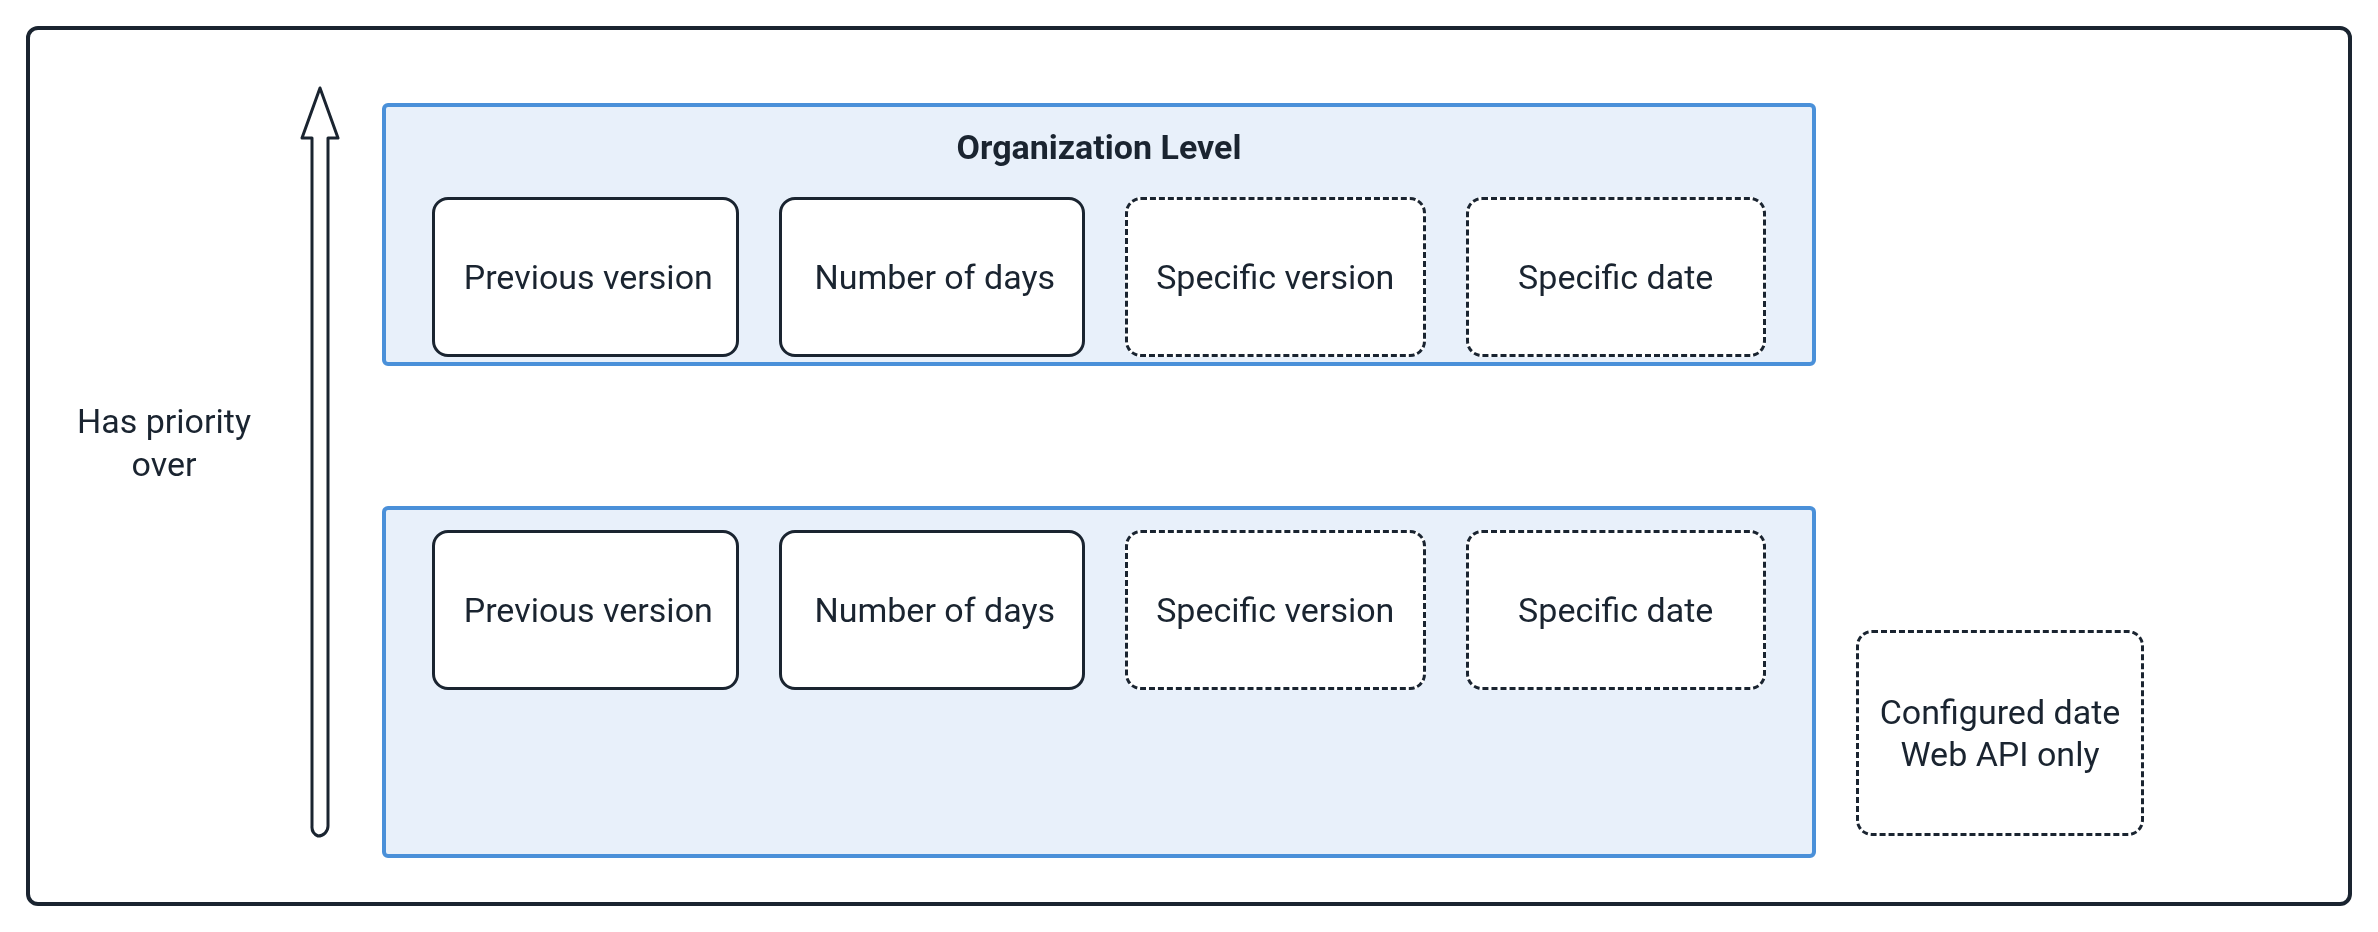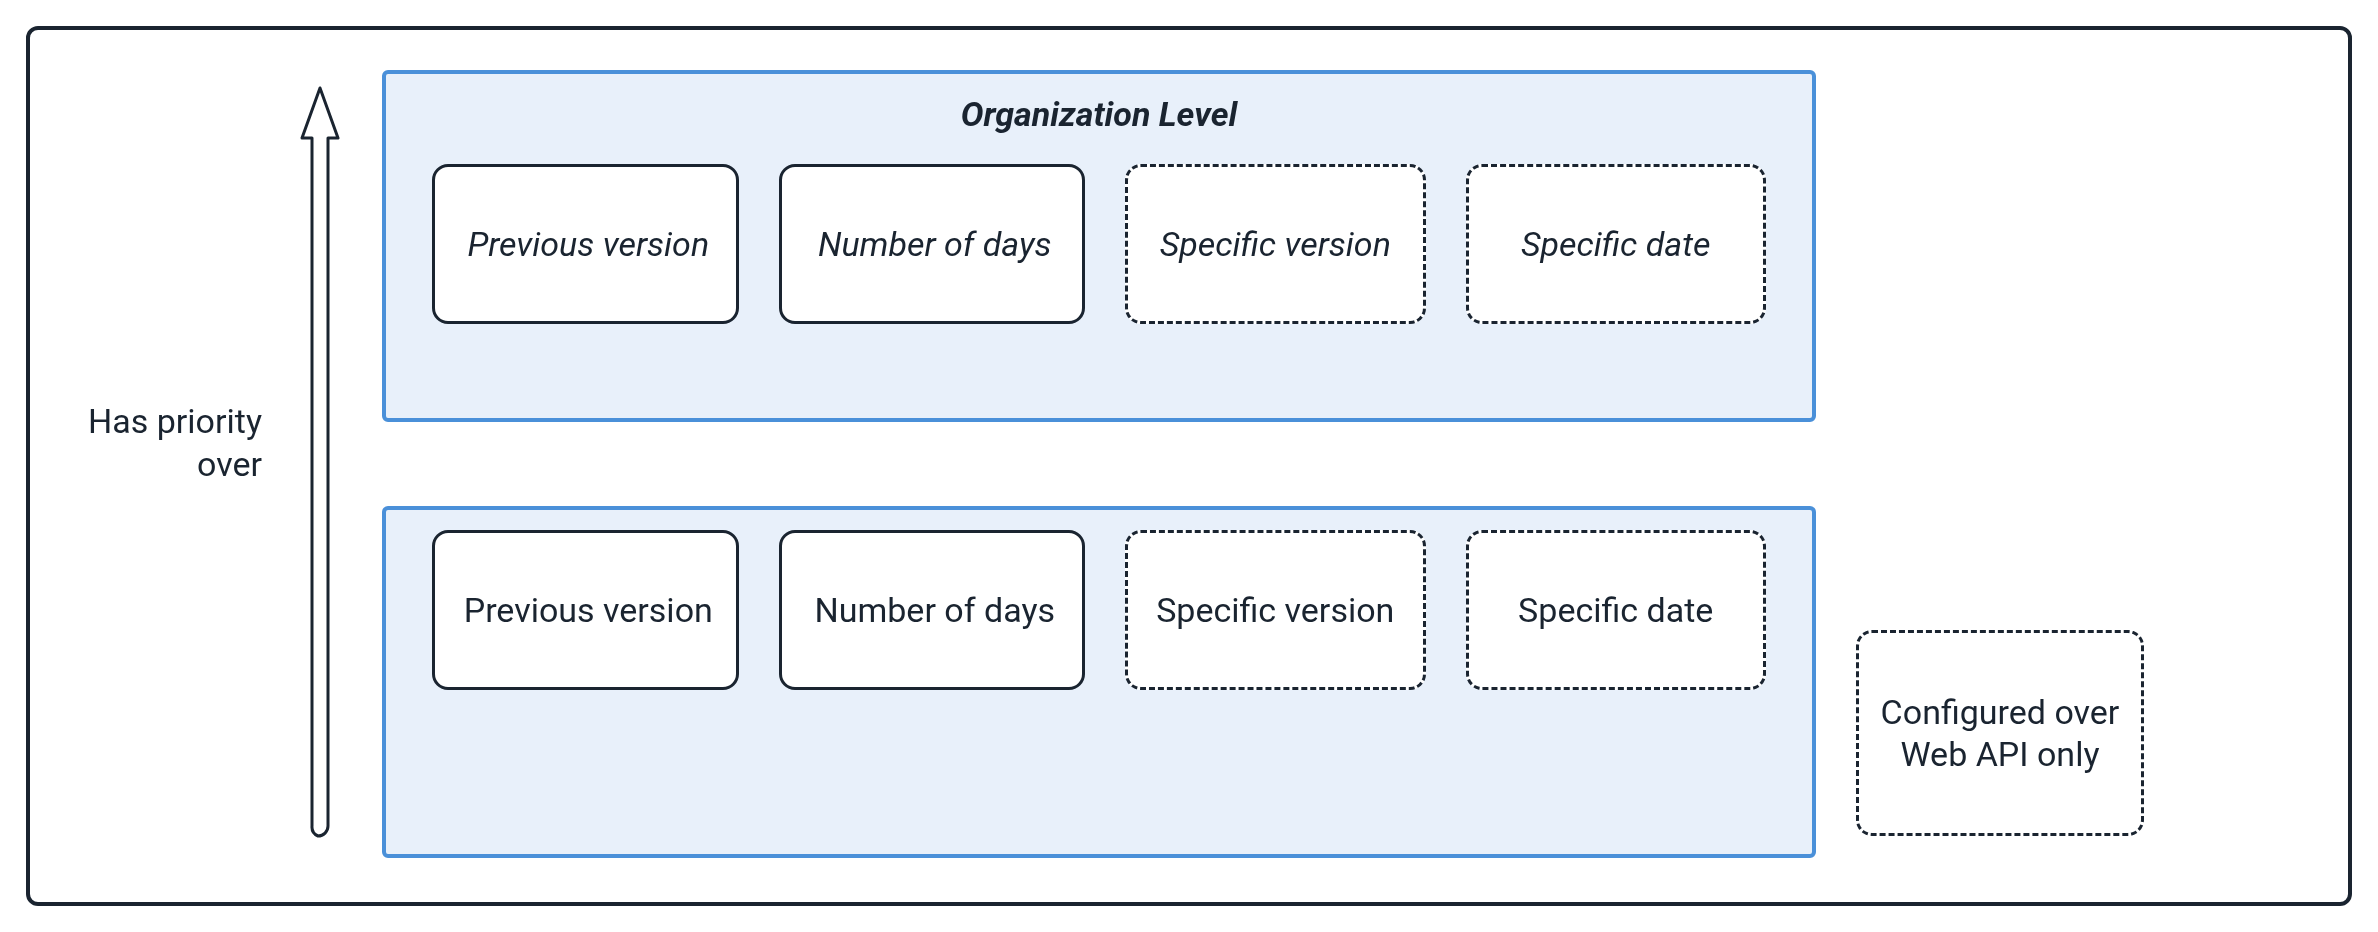--- a/index.html
+++ b/index.html
@@ -18,44 +18,43 @@
     height: 880px;
     border: 4px solid #1a2430;
     border-radius: 12px;
     background: #fff;
   }
   .priority-label {
     position: absolute;
     left: 36px;
     top: 370px;
     width: 196px;
-    text-align: right;
+    text-align: center;
     font-size: 34px;
     line-height: 1.25;
   }
   .arrow {
     position: absolute;
     left: 268px;
     top: 56px;
     width: 44px;
     height: 772px;
   }
   .arrow svg { display: block; }
   .level-box {
     position: absolute;
     border: 4px solid #4a90d9;
     background: #e8f0fa;
     border-radius: 6px;
   }
   .level-org {
     left: 352px;
-    top: 40px;
+    top: 73px;
     width: 1434px;
-    height: 352px;
-    font-style: italic;
+    height: 263px;
   }
   .level-project {
     left: 352px;
     top: 476px;
     width: 1434px;
     height: 352px;
   }
   .level-title {
     text-align: center;
     font-weight: 700;
@@ -126,15 +125,15 @@
 
   <div class="level-box level-project">
     <div class="option-row">
       <div class="option option-solid">Previous version</div>
       <div class="option option-solid">Number of days</div>
       <div class="option option-dashed">Specific version</div>
       <div class="option option-dashed">Specific date</div>
     </div>
   </div>
 
-  <div class="legend">Configured over Web API only</div>
+  <div class="legend">Configured date Web API only</div>
 
 </div>
 
 </body></html>

